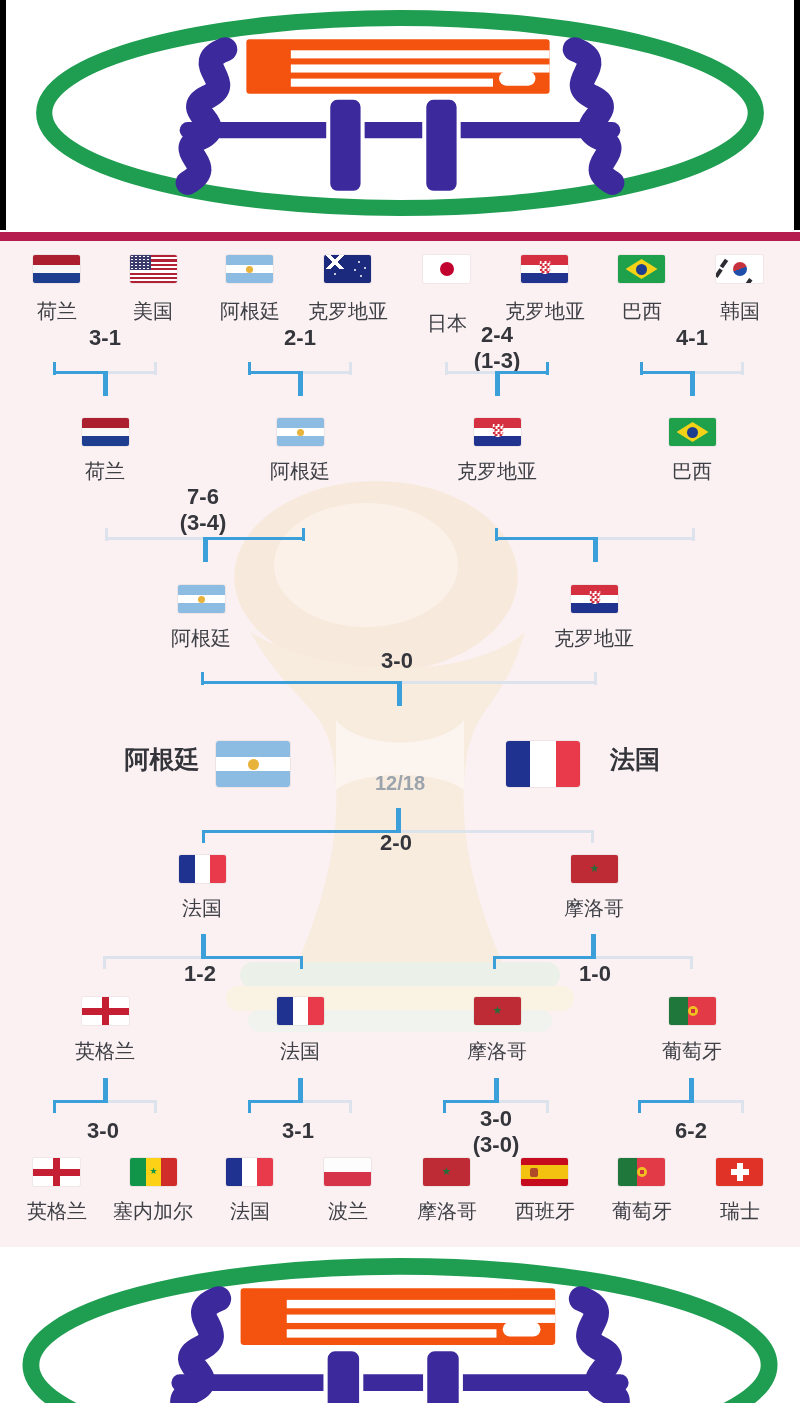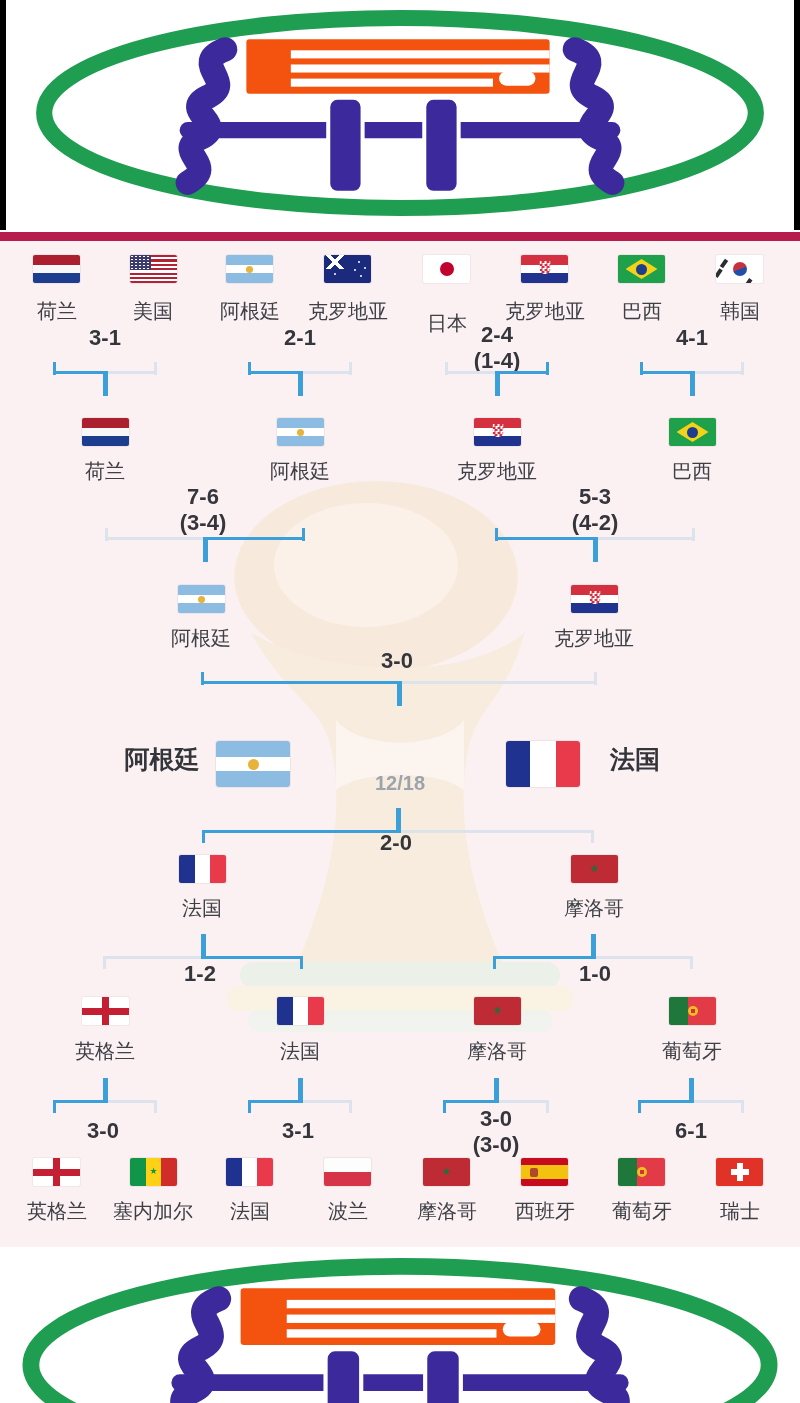--- a/index.html
+++ b/index.html
@@ -156,21 +156,21 @@
   <div class="tname" style="left:283px;top:298px">克罗地亚</div>
   <div class="tname" style="left:382px;top:310px">日本</div>
   <div class="tname" style="left:480px;top:298px">克罗地亚</div>
   <div class="tname" style="left:577px;top:298px">巴西</div>
   <div class="tname" style="left:675px;top:298px">韩国</div>
 
   <div class="score" style="left:50px;top:325px">3-1</div>
   <div class="score" style="left:245px;top:325px">2-1</div>
   <div class="score" style="left:442px;top:322px">
     <div>2-4</div>
-    <div>(1-4)</div>
+    <div>(1-3)</div>
   </div>
   <div class="score" style="left:637px;top:325px">4-1</div>
 
   <div class="conn down" style="left:53px;top:362px;width:104px">
     <i class="tick l c-blue"></i>
       <i class="h l c-blue"></i>
       <i class="h r c-gray"></i>
       <i class="tick r c-gray"></i>
       <i class="stem"></i>
   </div>
@@ -202,24 +202,20 @@
   <div class="flag f-bra" style="left:669px;top:418px"></div>
 
   <div class="tname" style="left:40px;top:458px">荷兰</div>
   <div class="tname" style="left:235px;top:458px">阿根廷</div>
   <div class="tname" style="left:432px;top:458px">克罗地亚</div>
   <div class="tname" style="left:627px;top:458px">巴西</div>
 
   <div class="score" style="left:148px;top:484px">
     <div>7-6</div>
     <div>(3-4)</div>
-  </div>
-  <div class="score" style="left:540px;top:484px">
-    <div>5-3</div>
-    <div>(4-2)</div>
   </div>
 
   <div class="conn down" style="left:105px;top:528px;width:200px">
     <i class="tick l c-gray"></i>
       <i class="h l c-gray"></i>
       <i class="h r c-blue"></i>
       <i class="tick r c-blue"></i>
       <i class="stem"></i>
   </div>
   <div class="conn down" style="left:495px;top:528px;width:200px">
@@ -317,21 +313,21 @@
       <i class="tick r c-gray"></i>
       <i class="stem"></i>
   </div>
 
   <div class="score" style="left:48px;top:1118px">3-0</div>
   <div class="score" style="left:243px;top:1118px">3-1</div>
   <div class="score" style="left:441px;top:1106px">
     <div>3-0</div>
     <div>(3-0)</div>
   </div>
-  <div class="score" style="left:636px;top:1118px">6-1</div>
+  <div class="score" style="left:636px;top:1118px">6-2</div>
 
   <div class="flag f-eng" style="left:33px;top:1158px"></div>
   <div class="flag f-sen" style="left:130px;top:1158px"></div>
   <div class="flag f-fra" style="left:226px;top:1158px"></div>
   <div class="flag f-pol" style="left:324px;top:1158px"></div>
   <div class="flag f-mar" style="left:423px;top:1158px"></div>
   <div class="flag f-esp" style="left:521px;top:1158px"></div>
   <div class="flag f-por" style="left:618px;top:1158px"></div>
   <div class="flag f-sui" style="left:716px;top:1158px"></div>
 

